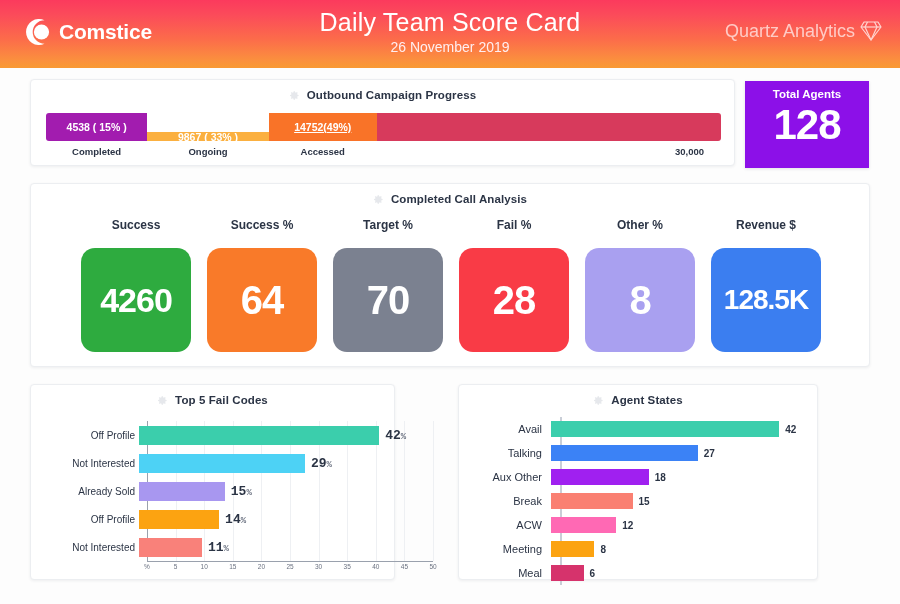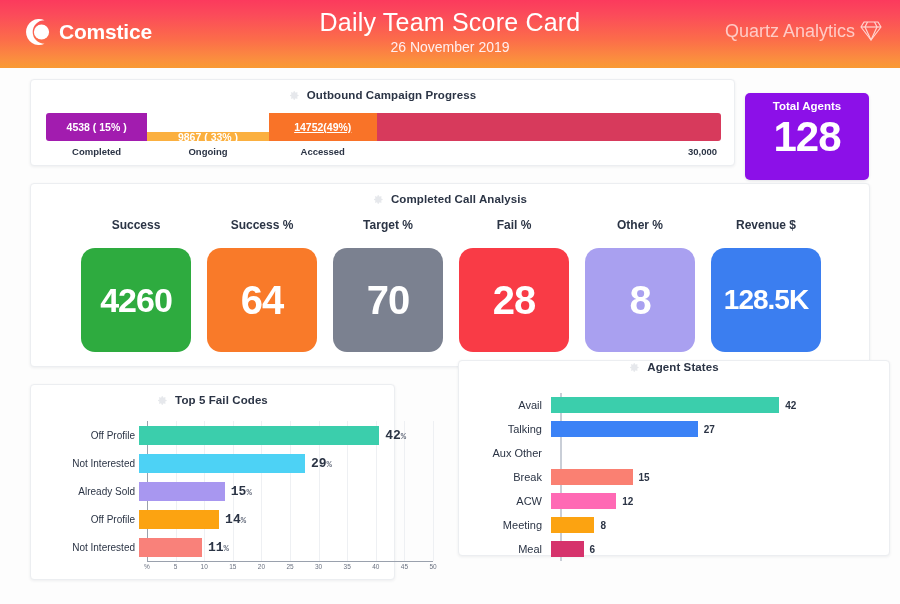--- a/index.html
+++ b/index.html
@@ -44,42 +44,42 @@
 
   
   #campaign-panel { left: 30px; top: 79px; width: 705px; height: 87px; padding-top: 9px; }
   .bar-track { position: absolute; left: 15px; top: 33px; width: 675px; height: 28px; display: flex; border-radius: 3px; overflow: hidden; }
   .bar-seg { display: flex; align-items: center; justify-content: center; color: #fff; font-size: 10.5px; font-weight: 700; }
   .bar-legend { position: absolute; left: 15px; top: 66px; width: 675px; height: 14px; }
   .bar-legend span { position: absolute; font-size: 9.5px; color: #2b3445; font-weight: 600; }
 
   
   #agents-card {
-    position: absolute; left: 745px; top: 93px; width: 124px; height: 87px;
-    background: #8c10e8; border-radius: 5px;
+    position: absolute; left: 745px; top: 81px; width: 124px; height: 87px;
+    background: #8c10e8; border-radius: 0;
     display: flex; flex-direction: column; align-items: center; justify-content: flex-start;
     padding-top: 7px; box-shadow: 0 1px 3px rgba(30,40,60,0.12);
   }
   .agents-label { color: #ffffff; font-size: 11.5px; font-weight: 700; }
   .agents-value { color: #ffffff; font-size: 42px; font-weight: 700; line-height: 50px; letter-spacing: -1px; }
 
   
   #kpi-panel { left: 30px; top: 183px; width: 840px; height: 184px; padding-top: 9px; }
   .kpi-row { position: absolute; left: 0; top: 34px; width: 840px; display: flex; justify-content: center; gap: 16px; }
   .kpi-cell { width: 110px; display: flex; flex-direction: column; align-items: center; }
   .kpi-label { font-size: 12px; font-weight: 700; color: #2b3445; margin-bottom: 16px; }
   .kpi-box {
     width: 110px; height: 104px; border-radius: 14px;
     display: flex; align-items: center; justify-content: center;
     color: #ffffff; font-weight: 700; letter-spacing: -1px;
   }
 
   
   #failcodes-panel { left: 30px; top: 384px; width: 365px; height: 196px; padding-top: 9px; }
-  #agentstates-panel { left: 458px; top: 360px; width: 432px; height: 196px; }
+  #agentstates-panel { left: 458px; top: 384px; width: 360px; height: 196px; padding-top: 9px; }
 
   .chart-area { position: absolute; left: 0; top: 28px; width: 100%; height: 166px; }
 
   
   .fc-rows { position: absolute; left: 0; top: 8px; width: 412px; }
   .fc-row { height: 28px; display: flex; align-items: center; }
   .fc-label { width: 108px; text-align: right; padding-right: 4px; font-size: 10px; color: #2b3445; font-weight: 500; }
   .fc-bartrack { position: relative; flex: 1; height: 28px; display: flex; align-items: center; }
   .fc-bar { height: 19px; border-radius: 0; }
   .fc-val { font-size: 13px; font-weight: 700; color: #2b3445; margin-left: 6px; white-space: nowrap; font-family: Liberation Mono, monospace; }
@@ -157,21 +157,21 @@
           <span>14752(49%)</span>
         </div>
         <div class="bar-seg" style="width: 51%; background: rgb(215, 58, 92);">
           <span></span>
         </div>
       </div>
     <div class="bar-legend" id="campaign-legend">
         <span style="left: 7.5%; transform: translateX(-50%);">Completed</span>
         <span style="left: 24%; transform: translateX(-50%);">Ongoing</span>
         <span style="left: 41%; transform: translateX(-50%);">Accessed</span>
-        <span style="right: 4px;">30,000</span>
+        <span style="right: 17px;">30,000</span>
       </div>
   </div>
 
   <div id="agents-card">
     <div class="agents-label">Total Agents</div>
     <div class="agents-value">128</div>
   </div>
 
   <div class="panel" id="kpi-panel">
     <div class="panel-title">
@@ -311,20 +311,24 @@
           </div>
           <div class="as-row">
             <div class="as-label">Talking</div>
             <div class="as-bartrack">
               <div class="as-bar" style="width: 146.739px; background: rgb(59, 130, 246);"></div>
               <div class="as-val">27</div>
             </div>
           </div>
           <div class="as-row">
             <div class="as-label">Aux Other</div>
+            <div class="as-bartrack">
+              <div class="as-bar" style="width: 97.8261px; background: rgb(160, 32, 240);"></div>
+              <div class="as-val">18</div>
+            </div>
           </div>
           <div class="as-row">
             <div class="as-label">Break</div>
             <div class="as-bartrack">
               <div class="as-bar" style="width: 81.5217px; background: rgb(250, 128, 114);"></div>
               <div class="as-val">15</div>
             </div>
           </div>
           <div class="as-row">
             <div class="as-label">ACW</div>

